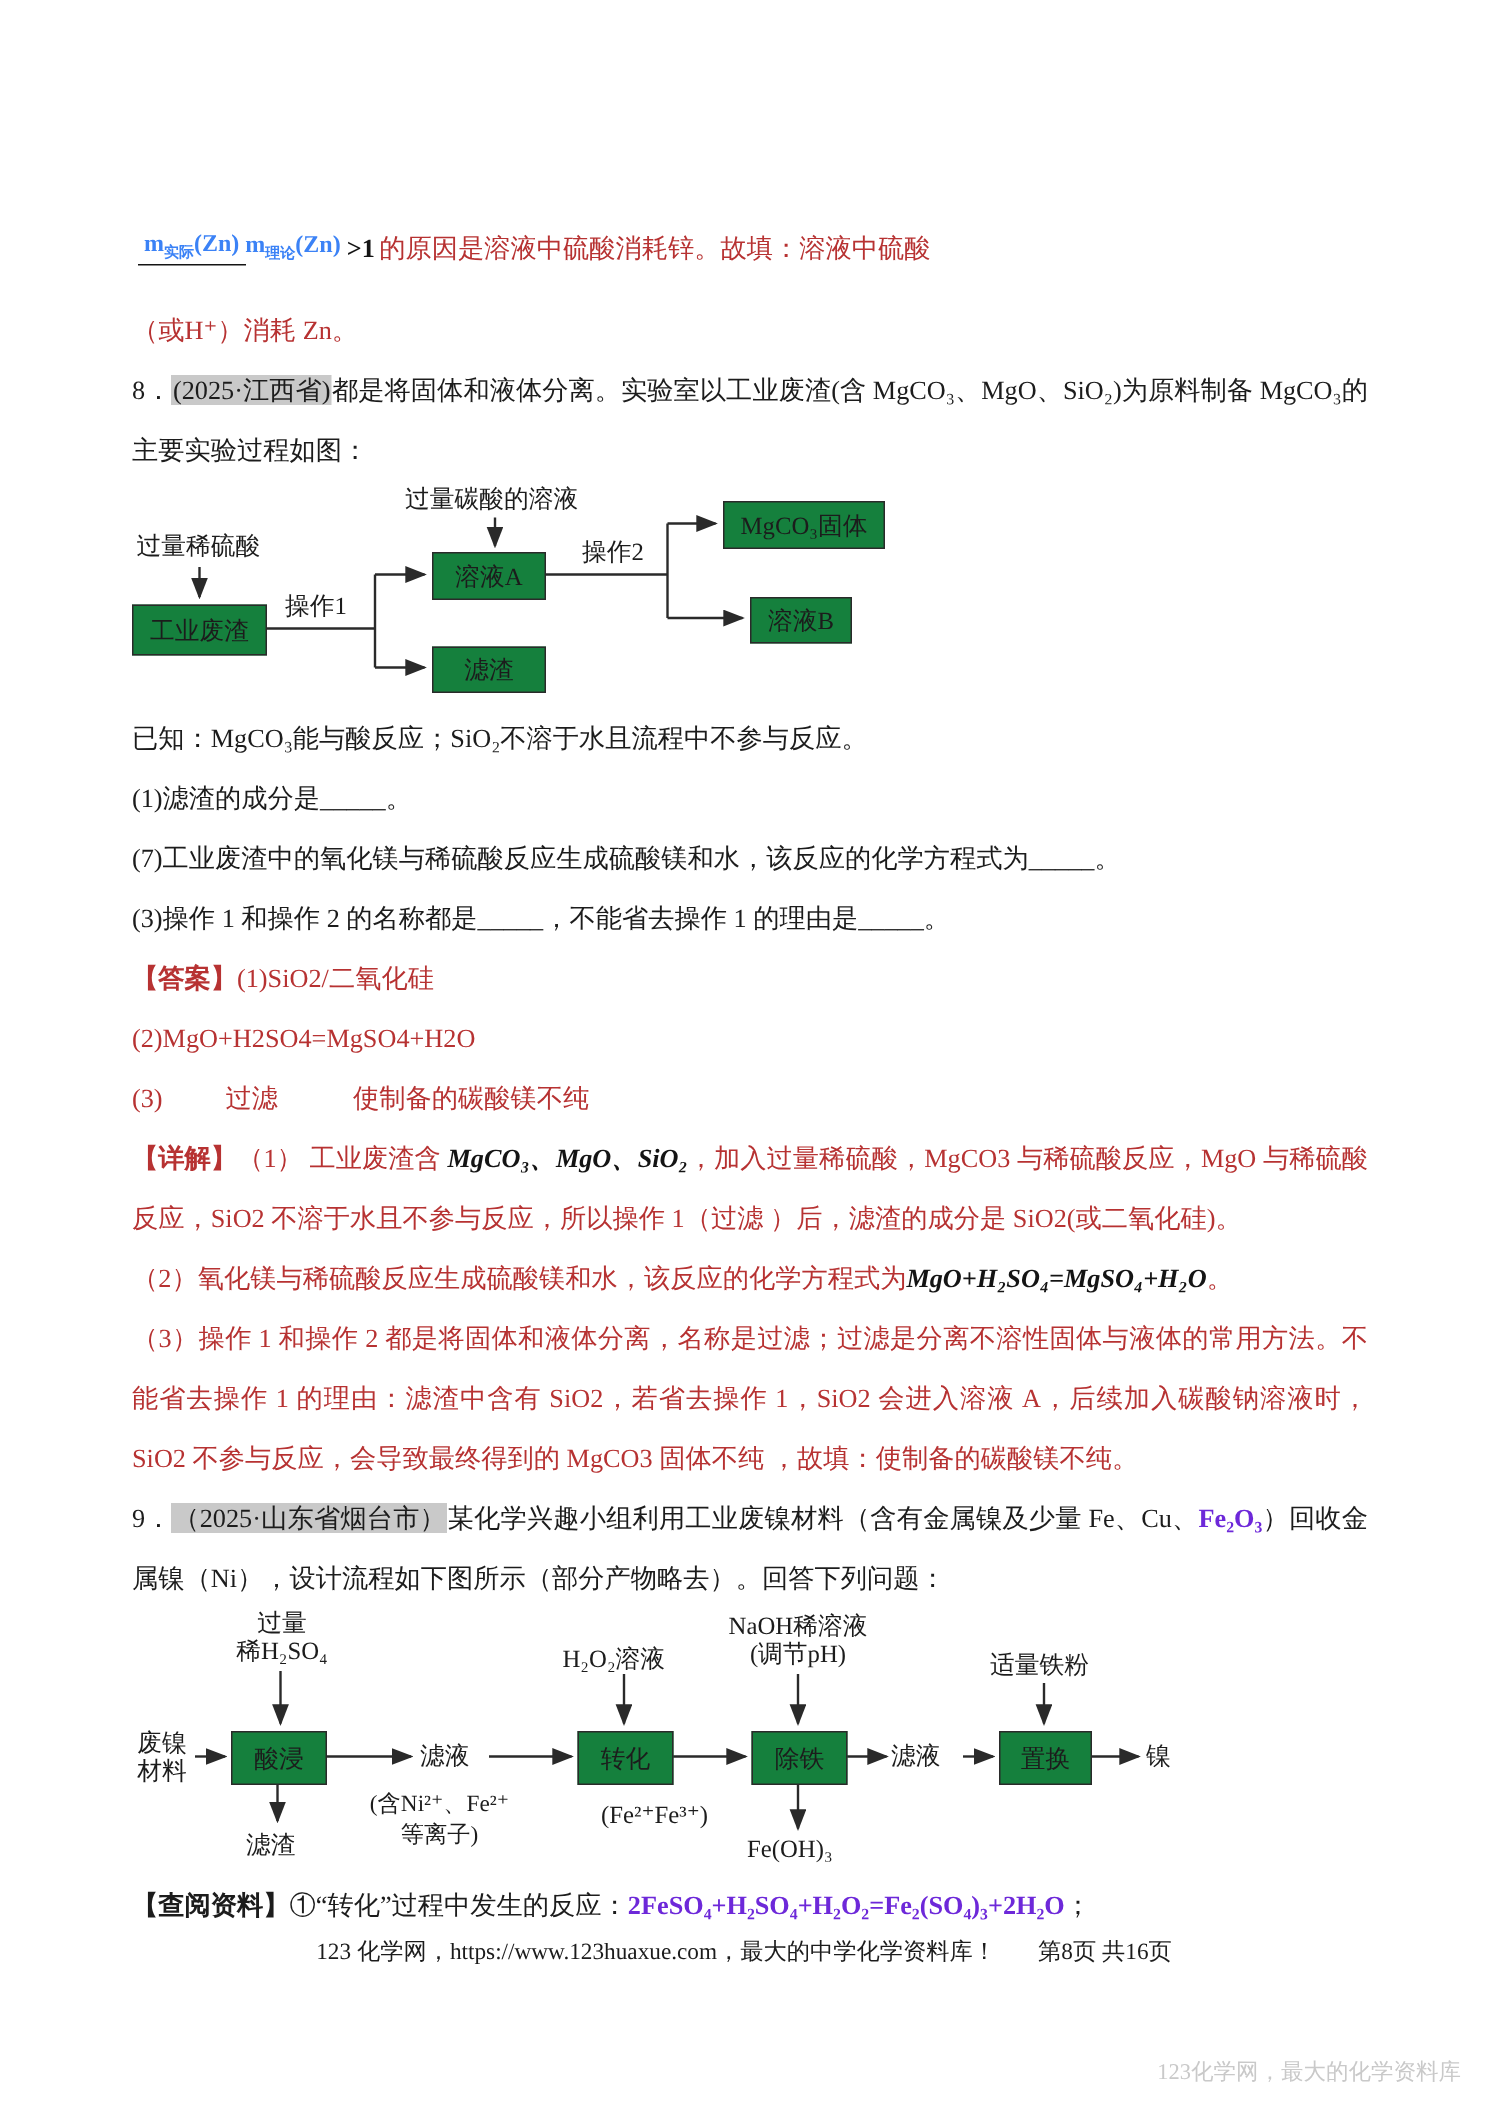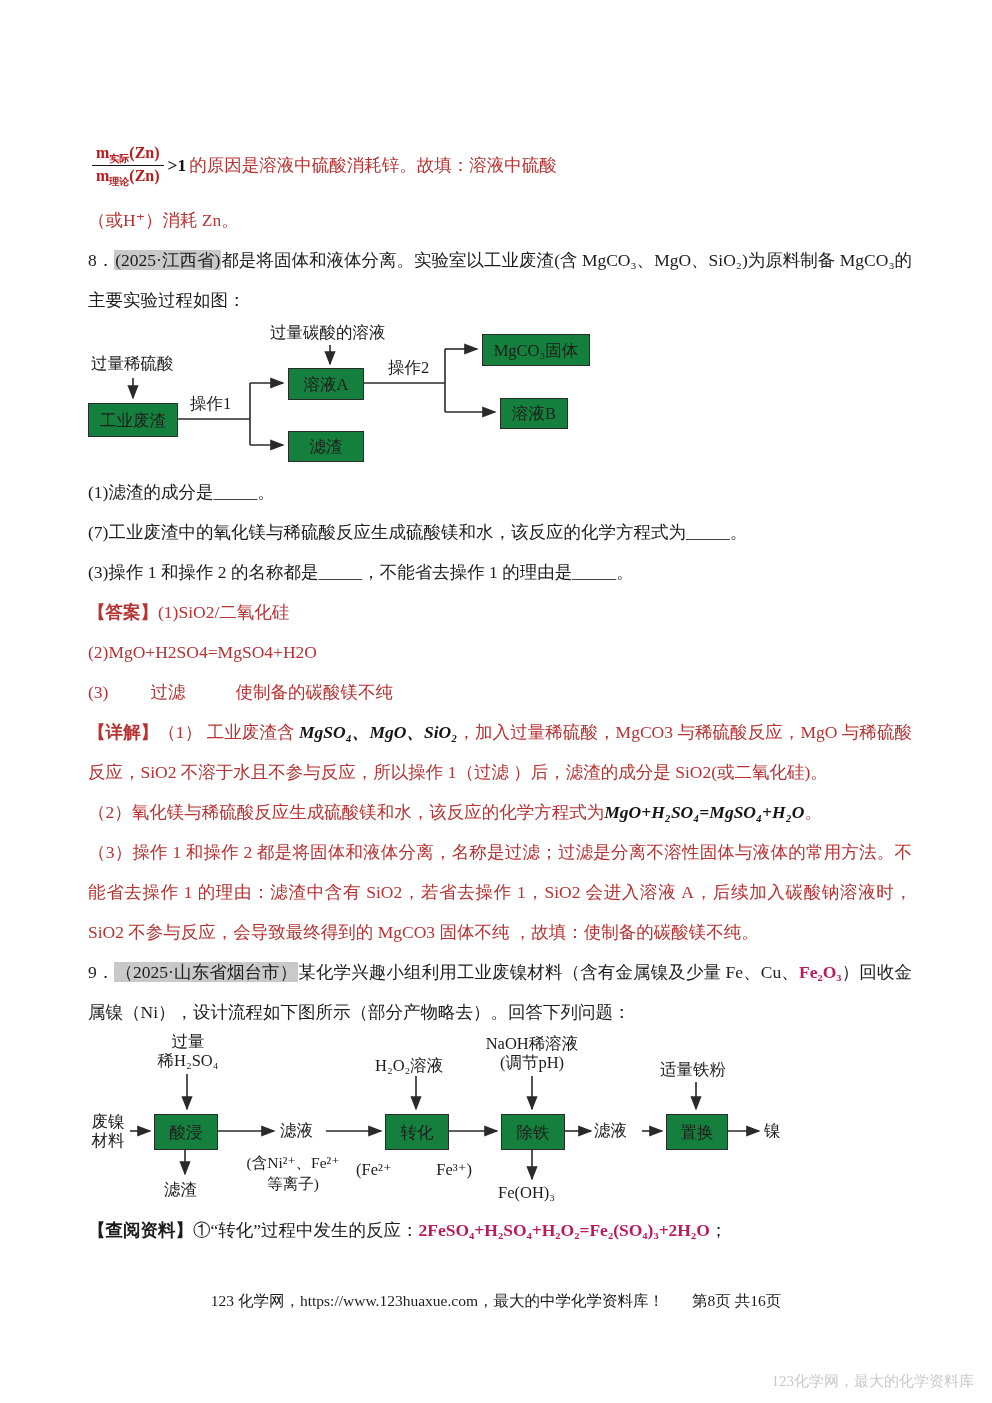--- a/index.html
+++ b/index.html
@@ -7,40 +7,40 @@
     width:992px; height:1403px; background:#ffffff; position:relative;
     font-family:"Liberation Serif","DejaVu Serif",serif;
     color:#1c1c1c; overflow:hidden;
   }
   .doc { position:absolute; left:88px; top:130px; width:824px; font-size:17.5px; line-height:40px; }
   .red { color:#b73232; }
   .line { white-space:nowrap; height:40px; }
   .wrap { text-align:justify; }
   .hl { background:#c9c9c9; padding:0 1px; }
   .bi { color:#141414; font-weight:bold; font-style:italic; }
-  .boldblk { color:#be185d; font-weight:bold; }
+  .boldblk { color:#6d28d9; font-weight:bold; }
   .p-top { display:flex; align-items:center; height:70px; white-space:nowrap; }
-  .frac { display:inline-flex; flex-direction:column; align-items:center; line-height:1.2;
-          font-weight:bold; color:#b91c1c; margin:0 4px; font-size:16px; }
+  .frac { display:inline-flex; flex-direction:row; align-items:center; line-height:1.2;
+          font-weight:bold; color:#3b82f6; margin:0 4px; font-size:16px; }
   .frac .num { border-bottom:1.6px solid #141414; padding:0 4px 1px; }
   .frac sub { font-size:10px; line-height:1; }
   .gt { font-weight:bold; color:#141414; margin-right:3px; }
   .a3gap1 { margin-left:42px; }
   .a3gap2 { margin-left:50px; }
   
   .diag { position:relative; }
   .diag1 { height:152px; }
   .diag2 { height:178px; }
   .dbox { position:absolute; border:1.5px solid #2a2a2a; background:#15803d;
           display:flex; align-items:center; justify-content:center;
           font-size:16.5px; line-height:19px; white-space:nowrap; }
   .dlabel { position:absolute; font-size:16.5px; line-height:19px; white-space:nowrap; }
   .dsmall { font-size:15.5px; }
   .center { text-align:center; }
-  .fe-note { display:flex; justify-content:space-between; }
+  .fe-note { display:flex; justify-content:flex-end; }
   svg.arrows { position:absolute; left:0; top:0; }
   svg.arrows line, svg.arrows polyline { stroke:#2a2a2a; stroke-width:1.6; fill:none; }
   .footer { position:absolute; left:0; right:0; top:1291px; text-align:center;
             font-size:15.5px; color:#1c1c1c; white-space:nowrap; }
   .footer .pg { margin-left:28px; }
   .wm { position:absolute; right:18px; top:1372px; color:#c9c9c9; font-size:15px; }
 </style>
 </head>
 <body>
 
@@ -82,34 +82,35 @@
     <div class="dlabel" style="left:182px;top:3px;">过量碳酸的溶液</div>
     <div class="dbox" style="left:0;top:83px;width:88px;height:32px;">工业废渣</div>
     <div class="dlabel" style="left:102px;top:74px;">操作1</div>
     <div class="dbox" style="left:200px;top:48px;width:74px;height:30px;">溶液A</div>
     <div class="dbox" style="left:200px;top:111px;width:74px;height:29px;">滤渣</div>
     <div class="dlabel" style="left:300px;top:38px;">操作2</div>
     <div class="dbox" style="left:394px;top:14px;width:106px;height:30px;">MgCO₃固体</div>
     <div class="dbox" style="left:412px;top:78px;width:66px;height:29px;">溶液B</div>
   </div>
 
+  <div class="line">已知：MgCO₃能与酸反应；SiO₂不溶于水且流程中不参与反应。</div>
   <div class="line">(1)滤渣的成分是_____。</div>
   <div class="line">(7)工业废渣中的氧化镁与稀硫酸反应生成硫酸镁和水，该反应的化学方程式为_____。</div>
   <div class="line">(3)操作 1 和操作 2 的名称都是_____，不能省去操作 1 的理由是_____。</div>
 
   <div class="line red">
     <span class="boldred" style="font-weight:bold;">【答案】</span><span>(1)SiO2/二氧化硅</span>
   </div>
   <div class="line red">(2)MgO+H2SO4=MgSO4+H2O</div>
   <div class="line red">
     <span>(3)</span><span class="a3gap1">过滤</span><span class="a3gap2">使制备的碳酸镁不纯</span>
   </div>
 
   <div class="wrap red">
-    <span style="font-weight:bold;">【详解】</span><span>（1） 工业废渣含 </span><span class="bi">MgSO₄、MgO、SiO₂</span><span>，加入过量稀硫酸，MgCO3 与稀硫酸反应，MgO 与稀硫酸反应，SiO2 不溶于水且不参与反应，所以操作 1（过滤 ）后，滤渣的成分是 SiO2(或二氧化硅)。</span>
+    <span style="font-weight:bold;">【详解】</span><span>（1） 工业废渣含 </span><span class="bi">MgCO₃、MgO、SiO₂</span><span>，加入过量稀硫酸，MgCO3 与稀硫酸反应，MgO 与稀硫酸反应，SiO2 不溶于水且不参与反应，所以操作 1（过滤 ）后，滤渣的成分是 SiO2(或二氧化硅)。</span>
   </div>
   <div class="wrap red">
     <span>（2）氧化镁与稀硫酸反应生成硫酸镁和水，该反应的化学方程式为</span><span class="bi">MgO+H₂SO₄=MgSO₄+H₂O</span><span>。</span>
   </div>
   <div class="wrap red">（3）操作 1 和操作 2 都是将固体和液体分离，名称是过滤；过滤是分离不溶性固体与液体的常用方法。不能省去操作 1 的理由：滤渣中含有 SiO2，若省去操作 1，SiO2 会进入溶液 A，后续加入碳酸钠溶液时，SiO2 不参与反应，会导致最终得到的 MgCO3 固体不纯 ，故填：使制备的碳酸镁不纯。</div>
 
   <div class="wrap">
     <span>9．</span><span class="hl">（2025·山东省烟台市）</span><span>某化学兴趣小组利用工业废镍材料（含有金属镍及少量 Fe、Cu、</span><span class="boldblk">Fe₂O₃</span><span>）回收金属镍（Ni），设计流程如下图所示（部分产物略去）。回答下列问题：</span>
   </div>
 

